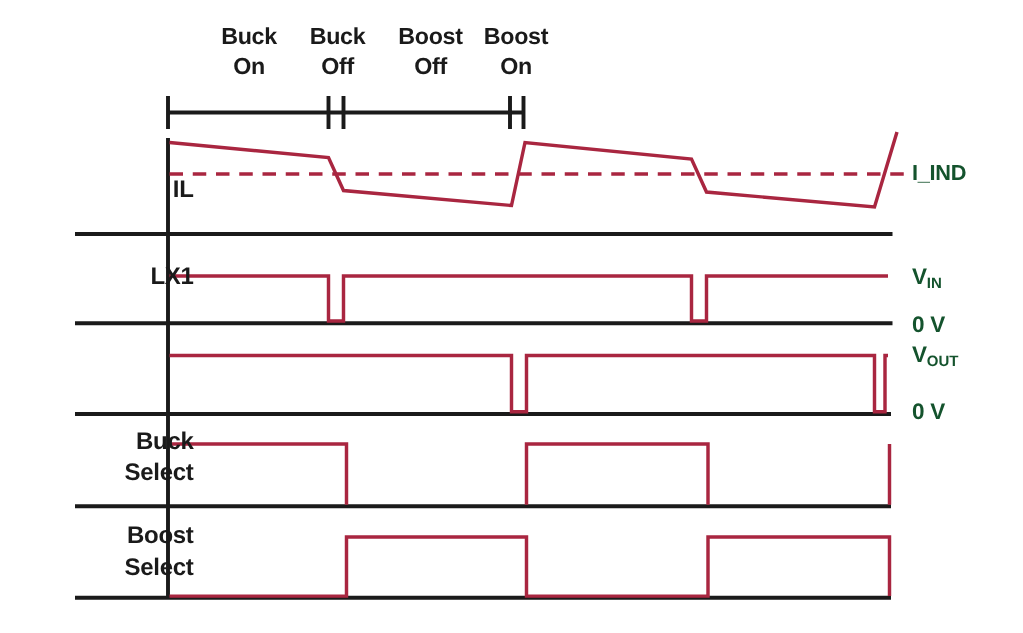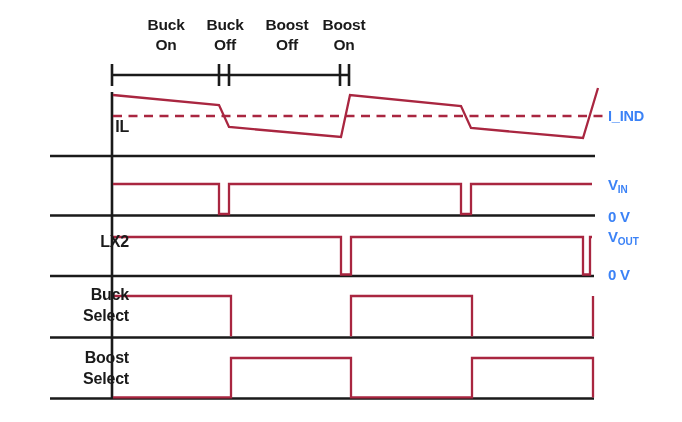--- a/index.html
+++ b/index.html
@@ -26,21 +26,21 @@
   }
   .row-label {
     position:absolute; left:29px; width:100px;
     text-align:right;
     font-size:16px; font-weight:bold; line-height:20.5px;
     color:#1a1a1a; letter-spacing:-0.2px;
   }
   .level-label {
     position:absolute; left:608px;
     font-size:15px; font-weight:bold; line-height:18px;
-    color:#3b82f6; letter-spacing:-0.2px; white-space:nowrap;
+    color:#14532d; letter-spacing:-0.2px; white-space:nowrap;
   }
   .vsub { font-size:10px; font-weight:bold; vertical-align:-3px; letter-spacing:0; }
 </style>
 </head>
 <body>
 
 <div class="stage">
 
   <svg class="diagram" width="682" height="422" viewBox="0 0 682 422">
     <path class="black-line" d="M112,75 H350 M112,64 V86 M219,64 V86 M229,64 V86 M340,64 V86 M349,64 V86"></path>
@@ -64,21 +64,21 @@
   <div class="phase-label" style="left:287px;">
     <span>Boost</span><br>
     <span>Off</span>
   </div>
   <div class="phase-label" style="left:344px;">
     <span>Boost</span><br>
     <span>On</span>
   </div>
 
   <div class="row-label" style="top:117px;">IL</div>
-  <div class="row-label" style="top:232px;">LX2</div>
+  <div class="row-label" style="top:175px;">LX1</div>
   <div class="row-label" style="top:285px;">
     <span>Buck</span><br>
     <span>Select</span>
   </div>
   <div class="row-label" style="top:348px;">
     <span>Boost</span><br>
     <span>Select</span>
   </div>
 
   <div class="level-label" style="top:107px; font-size:14.5px;">I_IND</div>

